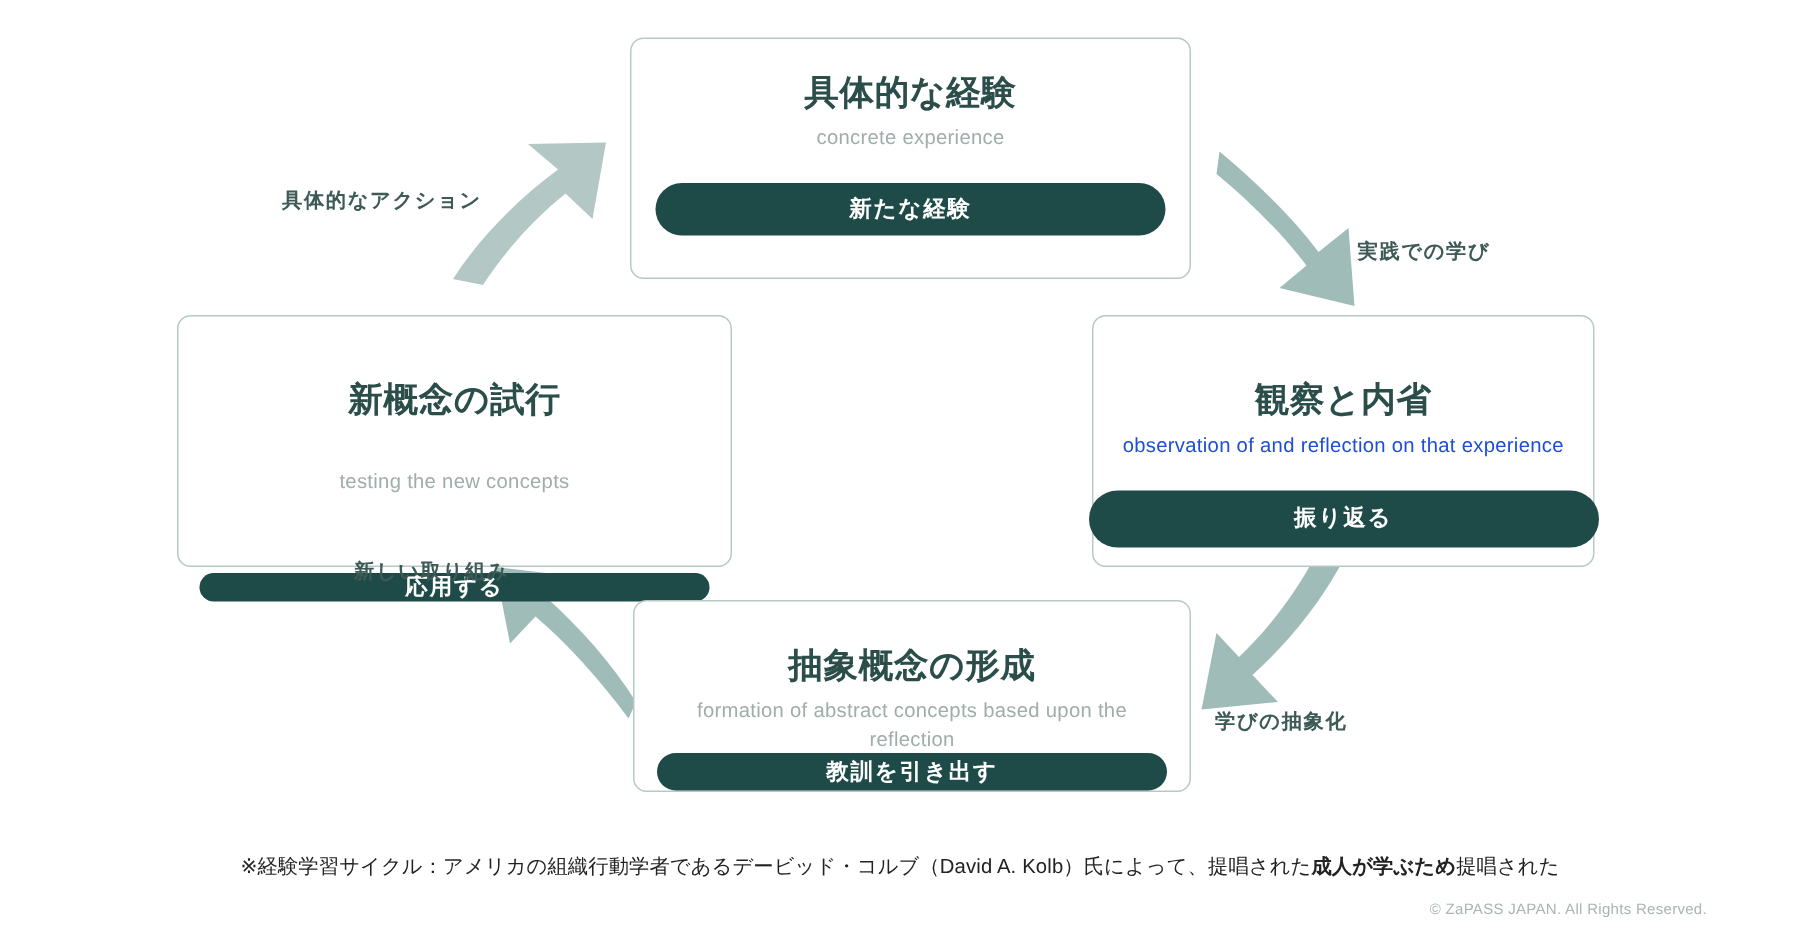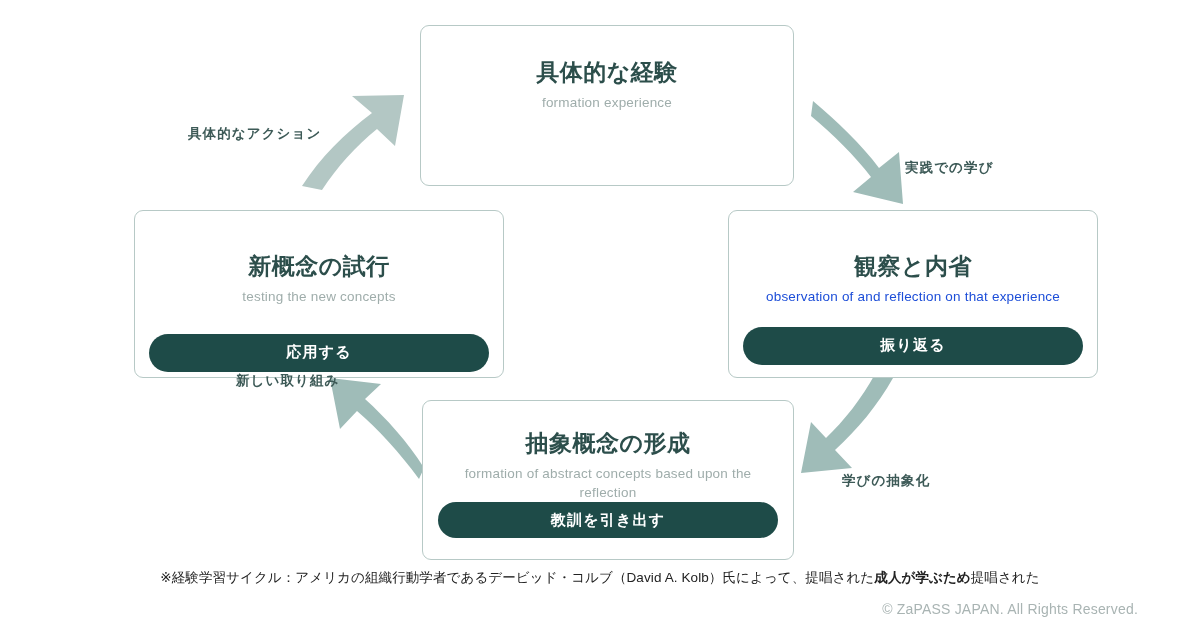--- a/index.html
+++ b/index.html
@@ -52,24 +52,24 @@
     letter-spacing: 1.2px;
     display: flex;
     align-items: center;
     justify-content: center;
     border: none;
     cursor: pointer;
     font-family: inherit;
   }
 
   
-  #card-top    { left: 420px; top: 25px;  width: 374px; height: 161px; padding-top: 32px; }
-  #card-left   { left: 134px; top: 210px; width: 370px; height: 168px; padding-top: 41px; }
-  #card-right  { left: 728px; top: 210px; width: 370px; height: 168px; padding-top: 41px; }
-  #card-bottom { left: 422px; top: 400px; width: 372px; height: 160px; padding-top: 28px; }
+  #card-top    { left: 420px; top: 25px;  width: 374px; height: 161px; padding-top: 21px; }
+  #card-left   { left: 118px; top: 210px; width: 370px; height: 168px; padding-top: 41px; gap: 24px; }
+  #card-right  { left: 728px; top: 210px; width: 335px; height: 168px; padding-top: 41px; }
+  #card-bottom { left: 422px; top: 400px; width: 372px; height: 128px; padding-top: 28px; }
 
   #card-top .pill    { width: 340px; height: 35px; margin-top: 21px; }
   #card-left .pill   { width: 340px; height: 38px; margin-top: 21px; }
   #card-right .pill  { width: 340px; height: 38px; margin-top: 21px; }
   #card-bottom .pill { width: 340px; height: 36px; }
 
   
   .arrow-label {
     position: absolute;
     font-size: 13.5px;
@@ -92,21 +92,21 @@
     text-align: center;
     font-size: 13.5px;
     color: #222222;
     letter-spacing: 0.1px;
     line-height: 1.3;
   }
   #footnote .bold { font-weight: bold; }
   #copyright {
     position: absolute;
     right: 62px; top: 601px;
-    font-size: 14px;
+    font-size: 10px;
     color: #a9b4b3;
     letter-spacing: 0.2px;
   }
 </style>
 </head>
 <body>
 
 <div id="stage">
 
   <svg id="arrows" viewBox="0 0 1200 625" xmlns="http://www.w3.org/2000/svg" aria-hidden="true">
@@ -147,21 +147,22 @@
                L 340,429
                L 330,378
                L 381,384
                L 365,399
                C 386,418 408,442 424,468 Z" fill="#9fbcb8"></path>
     </g>
   </svg>
 
   <div class="card" id="card-top" style="border-color: rgb(183, 201, 198);">
     <div class="card-title" style="color: rgb(44, 78, 75);">具体的な経験</div>
-    <div class="card-sub" style="color: rgb(159, 173, 171);">formation experience</div>
+    <div class="card-sub" style="color: rgb(159, 173, 171);">concrete experience</div>
+    <button class="pill" style="background: rgb(30, 75, 72); color: rgb(255, 255, 255);">新たな経験</button>
   </div>
 
   <div class="card" id="card-left" style="border-color: rgb(183, 201, 198);">
     <div class="card-title" style="color: rgb(44, 78, 75);">新概念の試行</div>
     <div class="card-sub" style="color: rgb(159, 173, 171); text-align: right;">testing the new concepts</div>
     <button class="pill" style="background: rgb(30, 75, 72); color: rgb(255, 255, 255); margin-top: 28px;">応用する</button>
   </div>
 
   <div class="card" id="card-right" style="border-color: rgb(183, 201, 198);">
     <div class="card-title" style="color: rgb(44, 78, 75);">観察と内省</div>
@@ -170,20 +171,20 @@
   </div>
 
   <div class="card" id="card-bottom" style="border-color: rgb(183, 201, 198);">
     <div class="card-title" style="color: rgb(44, 78, 75);">抽象概念の形成</div>
     <div class="card-sub" style="color: rgb(159, 173, 171);">formation of abstract concepts based upon the reflection</div>
     <button class="pill" style="background: rgb(30, 75, 72); color: rgb(255, 255, 255);">教訓を引き出す</button>
   </div>
 
   <div class="arrow-label" id="lbl-action" style="color: rgb(61, 90, 87);">具体的なアクション</div>
   <div class="arrow-label" id="lbl-practice" style="color: rgb(61, 90, 87);">実践での学び</div>
-  <div class="arrow-label" id="lbl-abstract" style="color: rgb(61, 90, 87); margin-left: 32px;">学びの抽象化</div>
+  <div class="arrow-label" id="lbl-abstract" style="color: rgb(61, 90, 87);">学びの抽象化</div>
   <div class="arrow-label" id="lbl-new" style="color: rgb(61, 90, 87);">新しい取り組み</div>
 
   <div id="footnote"><span>※経験学習サイクル：アメリカの組織行動学者であるデービッド・コルブ（David A. Kolb）氏によって、提唱された</span><span class="bold">成人が学ぶため</span><span>提唱された</span></div>
 
   <div id="copyright">© ZaPASS JAPAN. All Rights Reserved.</div>
 
 </div>
 
 </body></html>

